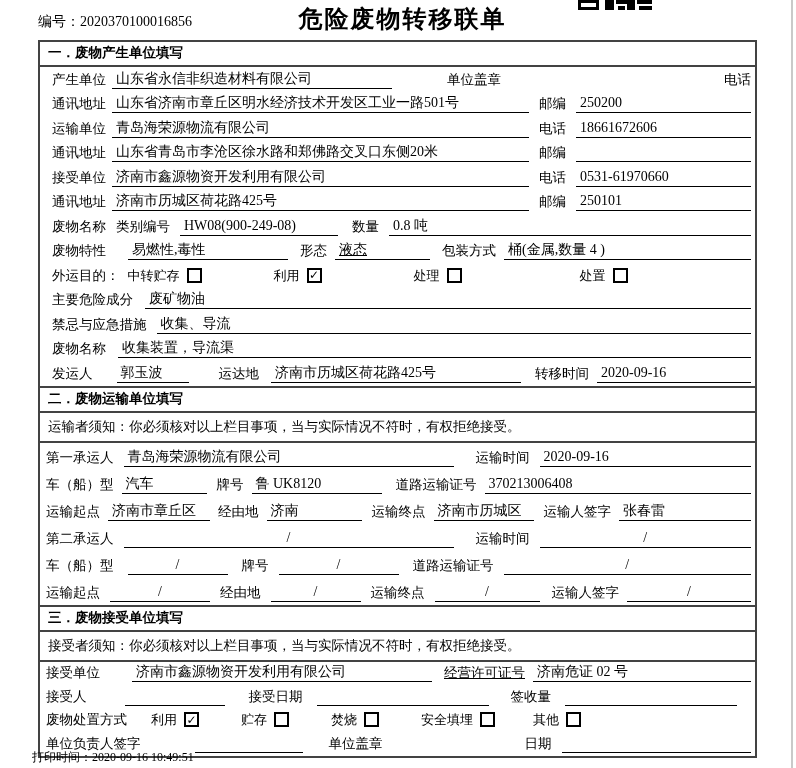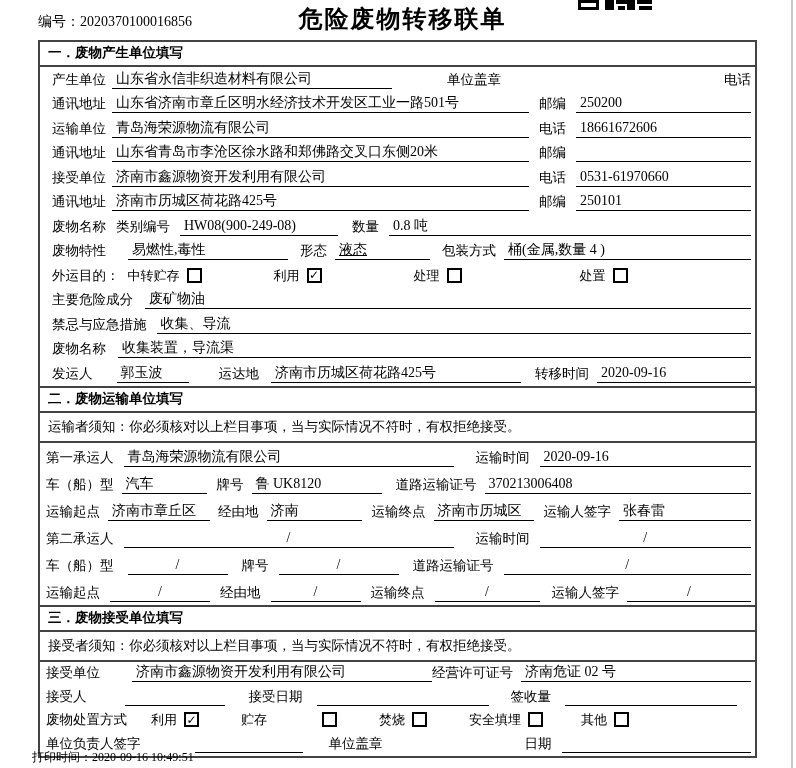--- a/index.html
+++ b/index.html
@@ -209,38 +209,38 @@
         <span class="lbl" style="margin-left: 12px;">运输人签字</span>
         <span class="fld ctr" style="flex: 1 1 auto; margin-left: 8px;">/</span>
       </div>
     </div>
     <div class="section s3">
       <div class="sec-header">三．废物接受单位填写</div>
       <div class="note-row">接受者须知：你必须核对以上栏目事项，当与实际情况不符时，有权拒绝接受。</div>
       <div class="row">
         <span class="lbl">接受单位</span>
         <span class="fld" style="width: 300px; margin-left: 32px;">济南市鑫源物资开发利用有限公司</span>
-        <span class="lbl" style="margin-left: 0;">经营许可证号</span>
+        <span class="lbl" style="margin-left: 12px; text-decoration: underline;">经营许可证号</span>
         <span class="fld" style="flex: 1 1 auto; margin-left: 8px;">济南危证 02 号</span>
       </div>
       <div class="row">
         <span class="lbl">接受人</span>
         <span class="fld" style="width: 100px; margin-left: 38px;"></span>
         <span class="lbl" style="margin-left: 24px;">接受日期</span>
         <span class="fld" style="width: 172px; margin-left: 14px;"></span>
         <span class="lbl" style="margin-left: 22px;">签收量</span>
         <span class="fld" style="flex: 1 1 auto; margin-left: 14px; margin-right: 14px;"></span>
       </div>
       <div class="row">
         <span class="lbl">废物处置方式</span>
         <span class="chk" style="margin-left: 24px;">
           <span class="chk-lbl">利用</span>
           <span class="box">✓</span>
         </span>
-        <span class="chk" style="margin-left: 42px; gap: 48px;">
+        <span class="chk" style="margin-left: 42px;">
           <span class="chk-lbl">贮存</span>
           <span class="box"></span>
         </span>
         <span class="chk" style="margin-left: 42px;">
           <span class="chk-lbl">焚烧</span>
           <span class="box"></span>
         </span>
         <span class="chk" style="margin-left: 42px;">
           <span class="chk-lbl">安全填埋</span>
           <span class="box"></span>

